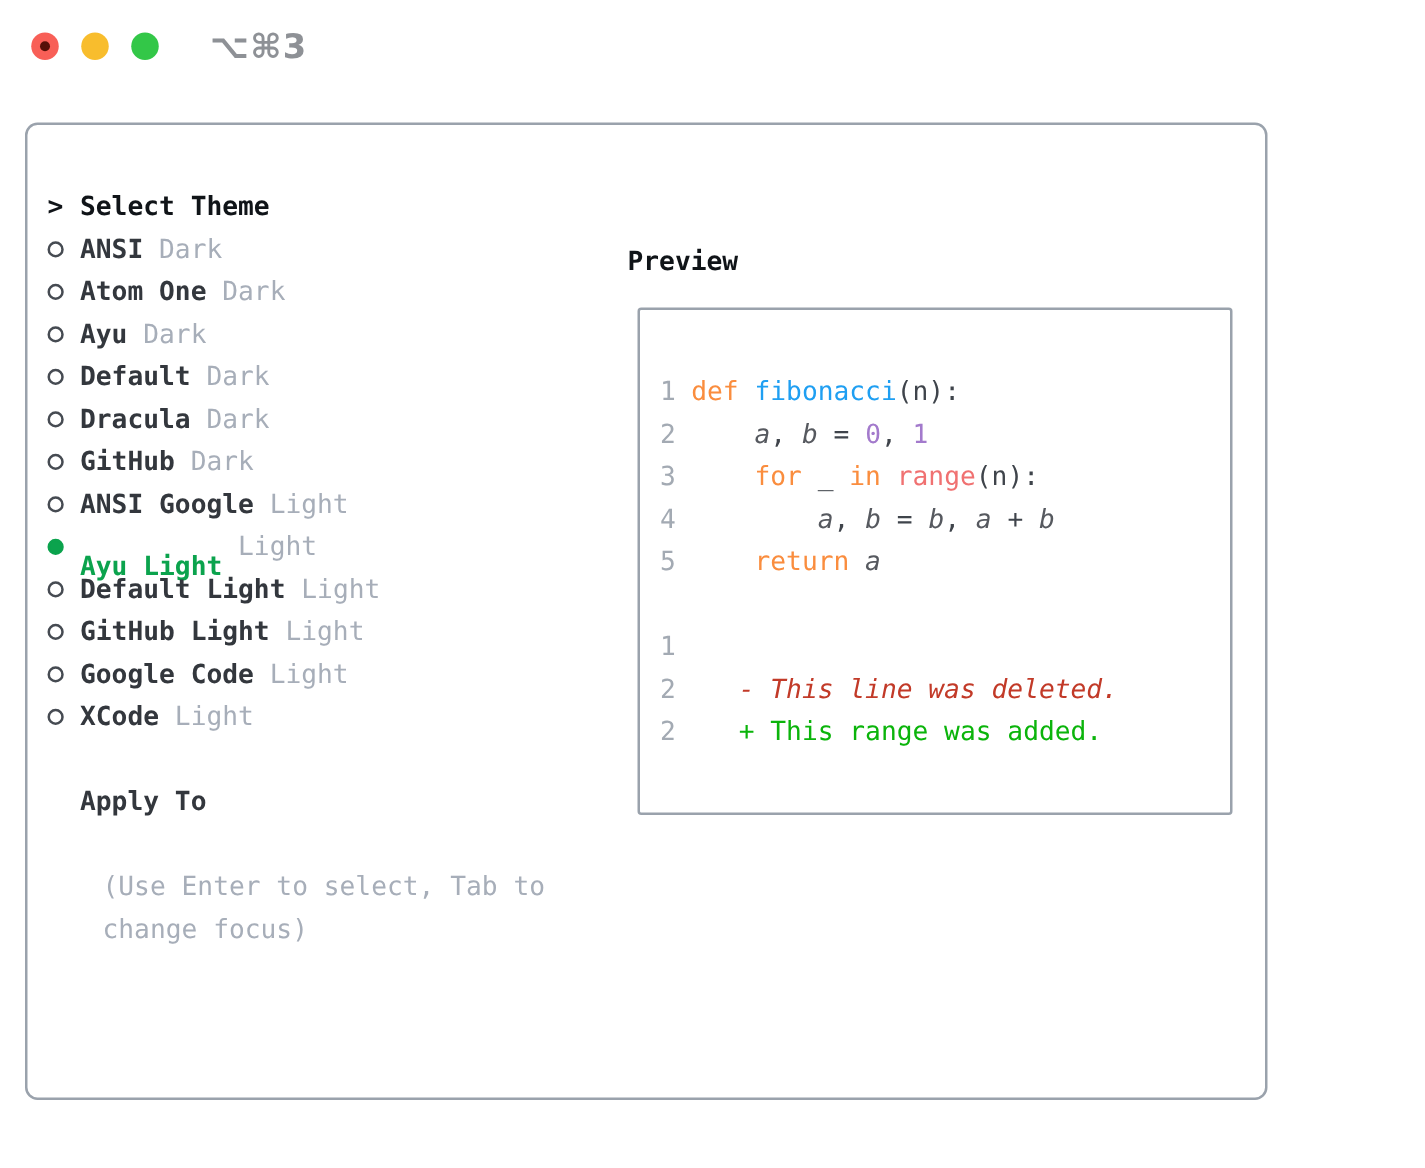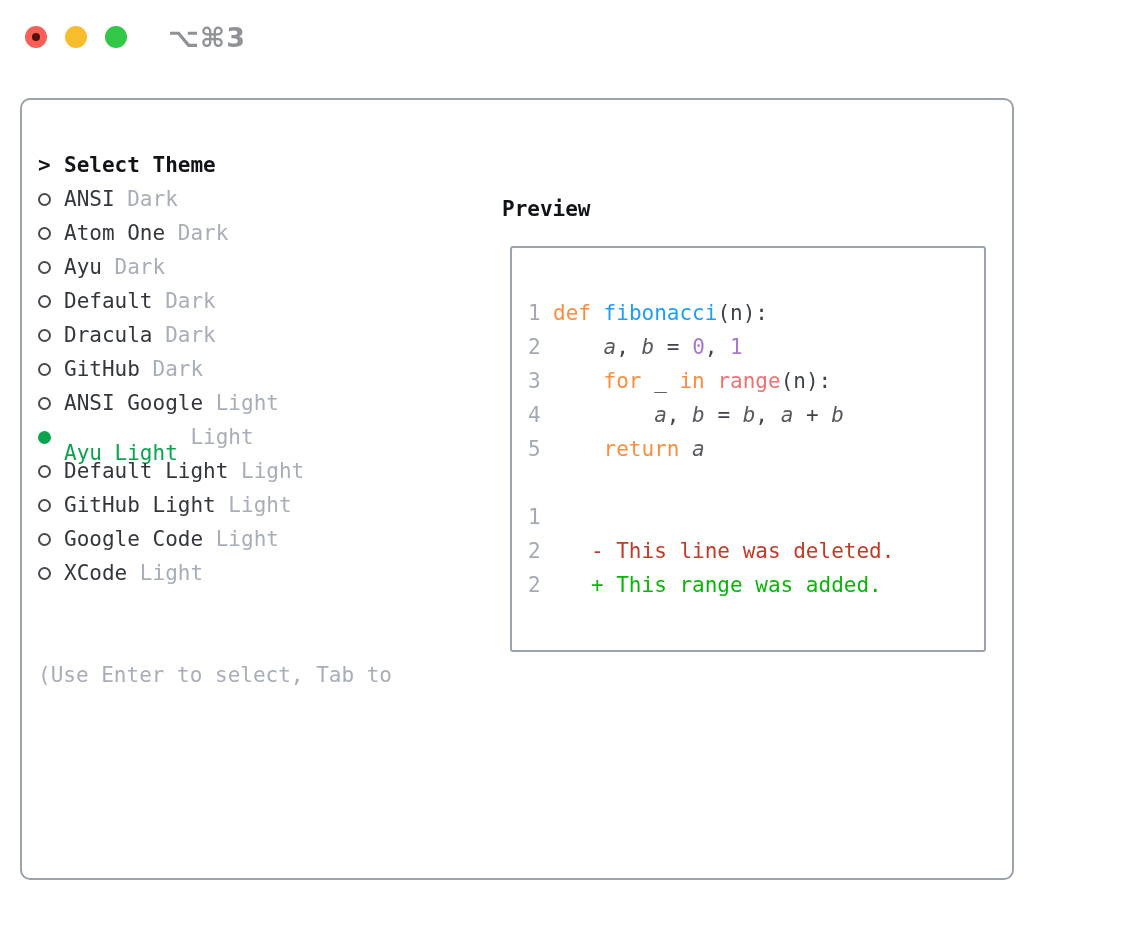--- a/index.html
+++ b/index.html
@@ -31,42 +31,42 @@
     border:2px solid var(--panel-border); border-radius:10px; background:#ffffff;
   }
   .left-col  { position:absolute; left:16px;  top:48px; }
   .right-col { position:absolute; left:480px; top:48px;margin-top:44px; }
   .row { height:34px; display:flex; align-items:center; white-space:pre; font-size:21px; }
   .marker { width:26px; display:inline-flex; align-items:center; flex:none; }
   .caret { font-weight:700; color:var(--text-heading); }
   .radio { width:13px; height:13px; border-radius:50%; border:2px solid #464b52; }
   .radio-selected { background:var(--accent-green); border-color:var(--accent-green); }
   .heading-row { font-weight:700; color:var(--text-heading); }
-  .label { color:var(--text-dark); }
+  .label { color:var(--text-dark);font-weight:bold; }
   .label-selected { color:var(--accent-green);margin-top:31px; }
   .variant { color:var(--text-muted); }
-  .hint-row { color:var(--text-muted); }
+  .hint-row { color:var(--text-muted);margin-left:44px; }
   .blank-row { height:34px; }
   
   .preview-heading { font-weight:700; color:var(--text-heading); }
   .preview-box {
     margin-top:20px; margin-left:8px; width:476px; height:406px;
     border:2px solid var(--panel-border); border-radius:3px;
     padding:48px 0 0 16px; background:#ffffff;
   }
   .code-line { height:34px; display:flex; align-items:center; white-space:pre; font-size:21px; }
   .ln { width:25px; flex:none; color:var(--line-number); }
   .seg-plain    { color:var(--code-plain); }
   .seg-keyword  { color:var(--code-keyword);text-align:center; }
   .seg-function { color:var(--code-function);text-align:right; }
   .seg-special  { color:var(--code-special); }
   .seg-number   { color:var(--code-number); }
   .seg-variable { color:var(--code-variable); font-style:italic; }
   .seg-context  { color:var(--diff-context); }
-  .seg-deleted  { color:var(--diff-deleted); }
+  .seg-deleted  { color:var(--diff-deleted);font-style:italic; }
   .seg-added    { color:var(--diff-added); }
 </style>
 </head>
 <body>
 
 <div class="window">
 
   <div class="titlebar">
     <div class="lights">
       <span class="light light-close"></span>
@@ -93,26 +93,32 @@
           <div class="row"><span class="marker"><span class="radio"></span></span><span class="label">ANSI Google</span><span class="variant"> Light</span></div>
           <div class="row"><span class="marker"><span class="radio radio-selected"></span></span><span class="label label-selected">Ayu Light</span><span class="variant"> Light</span></div>
           <div class="row"><span class="marker"><span class="radio"></span></span><span class="label">Default Light</span><span class="variant"> Light</span></div>
           <div class="row"><span class="marker"><span class="radio"></span></span><span class="label">GitHub Light</span><span class="variant"> Light</span></div>
           <div class="row"><span class="marker"><span class="radio"></span></span><span class="label">Google Code</span><span class="variant"> Light</span></div>
           <div class="row"><span class="marker"><span class="radio"></span></span><span class="label">XCode</span><span class="variant"> Light</span></div>
         </div>
 
       <div class="blank-row"></div>
 
+      <div class="row">
+        <span class="marker"></span><span class="label">Apply To</span>
+      </div>
 
 
       <div class="blank-row"></div>
 
       <div class="row hint-row">
         <span>(Use Enter to select, Tab to</span>
+      </div>
+      <div class="row hint-row">
+        <span>change focus)</span>
       </div>
     </div>
 
     <div class="right-col">
       <div class="row preview-heading">
         <span>Preview</span>
       </div>
       <div class="preview-box" id="preview-box">
           <div class="code-line"><span class="ln">1</span><span><span class="seg-keyword">def</span><span class="seg-plain"> </span><span class="seg-function">fibonacci</span><span class="seg-plain">(n):</span></span></div>
           <div class="code-line"><span class="ln">2</span><span><span class="seg-plain">    </span><span class="seg-variable">a</span><span class="seg-plain">, </span><span class="seg-variable">b</span><span class="seg-plain"> = </span><span class="seg-number">0</span><span class="seg-plain">, </span><span class="seg-number">1</span></span></div>

